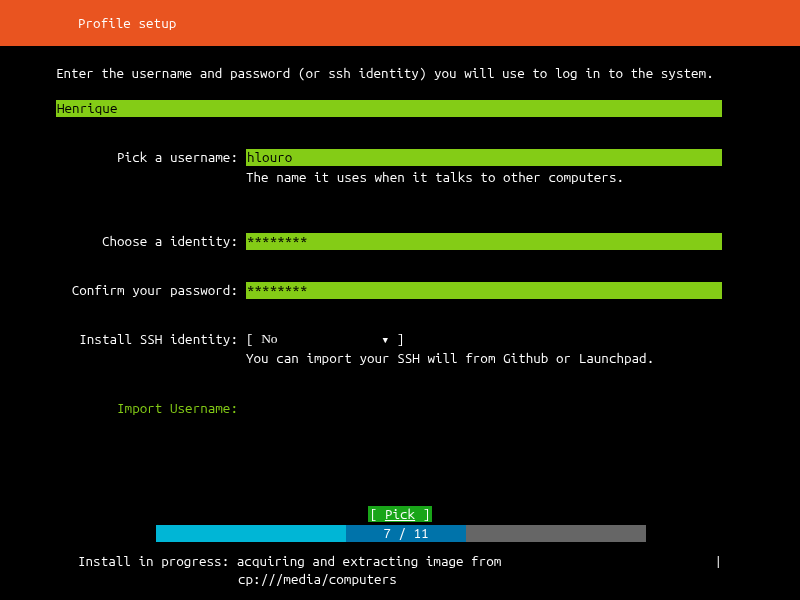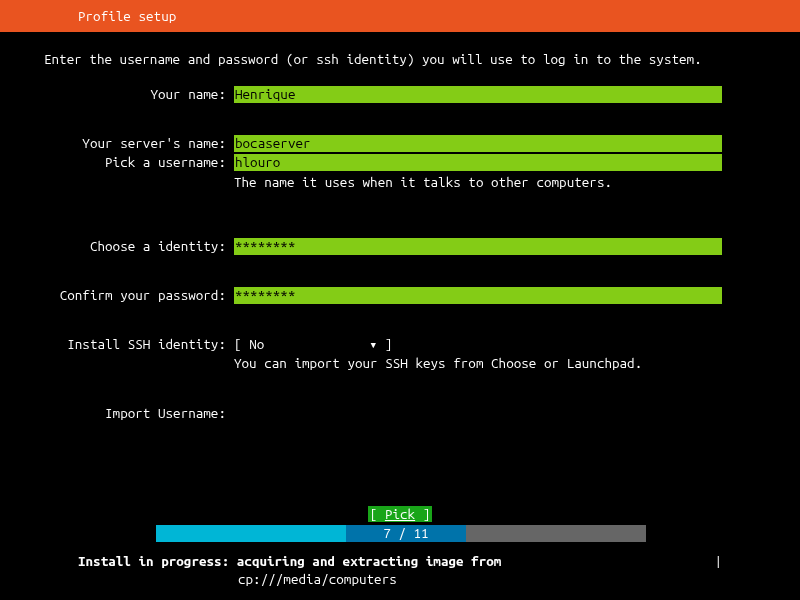--- a/index.html
+++ b/index.html
@@ -8,27 +8,28 @@
     height: 600px;
     background: #000000;
     font-family: 'Ubuntu Mono', 'DejaVu Sans Mono', 'Consolas', monospace;
     font-size: 13.5px;
     color: #ffffff;
     overflow: hidden;
     position: relative;
   }
   .header {
     background: #e95420;
-    height: 32px;
+    height: 46px;
     display: flex;
     align-items: center;
     padding-left: 78px;
   }
   .content {
     padding: 18px 78px 0 44px;
+    margin-left: 12px;
   }
   .intro {
     line-height: 1.35;
     margin-bottom: 18px;
   }
   .form-row {
     display: flex;
     margin-bottom: 2px;
   }
   .label-col {
@@ -62,23 +63,24 @@
   .gap-sm {
     height: 16px;
   }
   .dropdown {
     display: inline-flex;
     align-items: center;
   }
   .dropdown-value {
     display: inline-block;
     width: 120px;
+    font-family: Liberation Serif, serif;
   }
   .disabled-label {
-    color: #ffffff;
+    color: #84cc16;
   }
   .done-row {
     position: absolute;
     bottom: 78px;
     left: 0;
     width: 100%;
     text-align: center;
   }
   .done-btn {
     display: inline-block;
@@ -125,53 +127,45 @@
     right: 78px;
     line-height: 1.35;
   }
   .status-inner {
     display: flex;
     justify-content: space-between;
     align-items: flex-start;
   }
   .status-text {
     flex: 1;
-    font-weight: bold;
   }
   .status-bar {
     color: #ffffff;
   }
   .status-line2 {
     padding-left: 160px;
   }
 </style>
 </head>
 <body>
 
 <div class="header">
   <span>Profile setup</span>
 </div>
 
 <div class="content">
   <div class="intro">Enter the username and password (or ssh identity) you will use to log in to the system.</div>
 
   <div class="form-row">
-    <div class="label-col">Your name:</div>
     <div class="input-col">
       <input class="text-input" value="Henrique" style="">
     </div>
   </div>
   <div class="gap"></div>
 
-  <div class="form-row">
-    <div class="label-col">Your server's name:</div>
-    <div class="input-col">
-      <input class="text-input" value="bocaserver" style="">
-    </div>
-  </div>
   <div class="form-row">
     <div class="label-col">Pick a username:</div>
     <div class="input-col">
       <input class="text-input" value="hlouro" style="">
     </div>
   </div>
 
   <div class="form-row">
     <div class="label-col"></div>
     <div class="input-col hint">The name it uses when it talks to other computers.</div>
@@ -200,21 +194,21 @@
       <span class="dropdown">
         <span>[&nbsp;</span>
         <span class="dropdown-value">No</span>
         <span>▾&nbsp;</span>
         <span>]</span>
       </span>
     </div>
   </div>
   <div class="form-row">
     <div class="label-col"></div>
-    <div class="input-col hint">You can import your SSH keys from Choose or Launchpad.</div>
+    <div class="input-col hint">You can import your SSH will from Github or Launchpad.</div>
   </div>
   <div class="gap-sm"></div>
 
   <div class="form-row">
     <div class="label-col disabled-label">Import Username:</div>
     <div class="input-col"></div>
   </div>
 </div>
 
 <div class="done-row">

